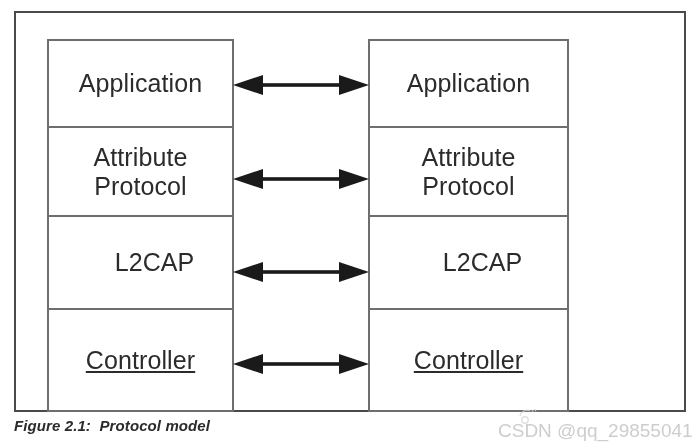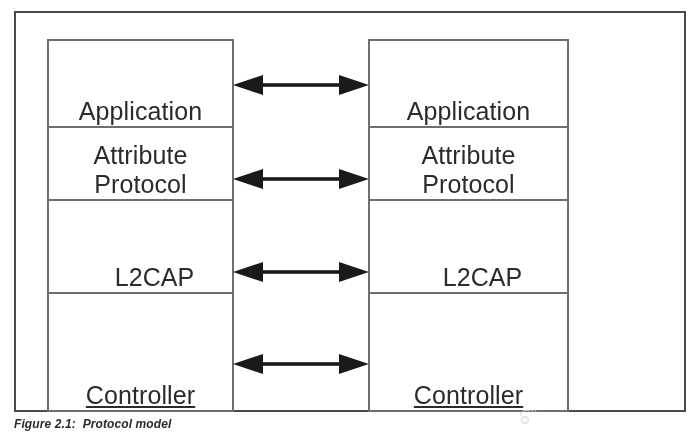--- a/index.html
+++ b/index.html
@@ -39,33 +39,33 @@
     background: #ffffff;
     display: flex;
     flex-direction: column;
   }
   #stack-left  { left: 31px; }
   #stack-right { left: 352px; width: 201px; }
 
   .layer {
     box-sizing: border-box;
     display: flex;
-    align-items: flex-end;
+    align-items: center;
     justify-content: center;
     text-align: center;
     border-bottom: 2px solid #6e6e6e;
     color: #2b2b2b;
     font-size: 25px;
     line-height: 1.16;
     letter-spacing: 0.1px;
   }
   .layer:last-child { border-bottom: none; text-decoration: underline; }
 
   .layer-application { height: 87px; }
-  .layer-attribute   { height: 73px; }
+  .layer-attribute   { height: 89px; }
   .layer-l2cap       { height: 93px; padding-left: 28px; }
   .layer-controller  { flex: 1 1 auto; }
 
   .layer-label { white-space: pre-line; }
 
   
   .arrow-track {
     position: absolute;
     left: 217px;
     width: 136px;
@@ -76,21 +76,21 @@
   #arrow-attribute   { top: 152px; }
   #arrow-l2cap       { top: 245px; }
   #arrow-controller  { top: 337px; }
   .arrow-track svg { display: block; width: 100%; height: 100%; }
 
   
   #figure-caption {
     position: absolute;
     left: 14px;
     top: 417px;
-    font-size: 12px;
+    font-size: 15px;
     font-weight: bold;
     font-style: italic;
     color: #2b2b2b;
     white-space: pre;
     letter-spacing: 0.1px;
   }
 
   
   #watermark {
     position: absolute;
@@ -200,13 +200,14 @@
 
 <div id="figure-caption">Figure 2.1:  Protocol model</div>
 
 <div id="watermark">
   <svg id="watermark-logo-icon" viewBox="0 0 20 18">
     <circle cx="7" cy="12" r="3.2" fill="none" stroke="#d5d5d5" stroke-width="1.4"></circle>
     <path d="M2 8 A7 7 0 0 1 12 3" fill="none" stroke="#d5d5d5" stroke-width="1.3"></path>
     <path d="M13.5 1.5 L15.5 4.5" stroke="#d5d5d5" stroke-width="1.2"></path>
     <path d="M16.5 1 L18 3.5" stroke="#d5d5d5" stroke-width="1.2"></path>
   </svg>
+  <div id="watermark-handle">CSDN @qq_29855041</div>
 </div>
 
 </body></html>

